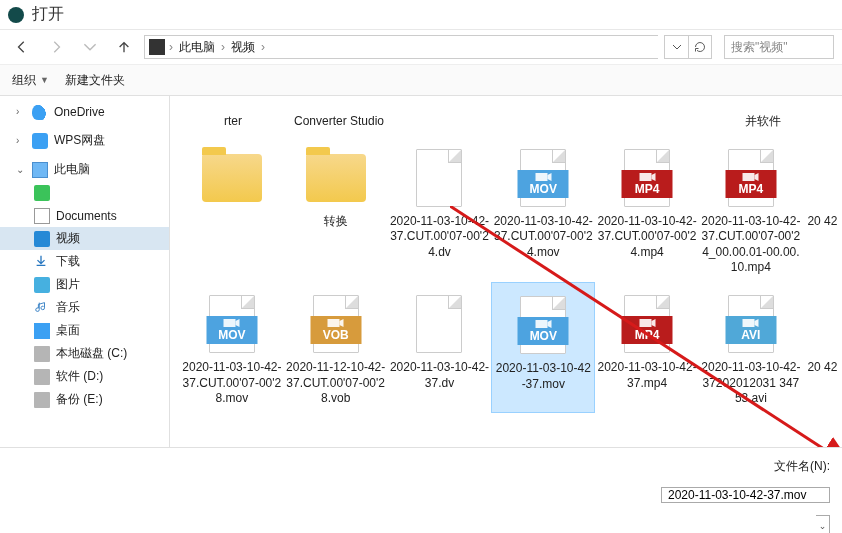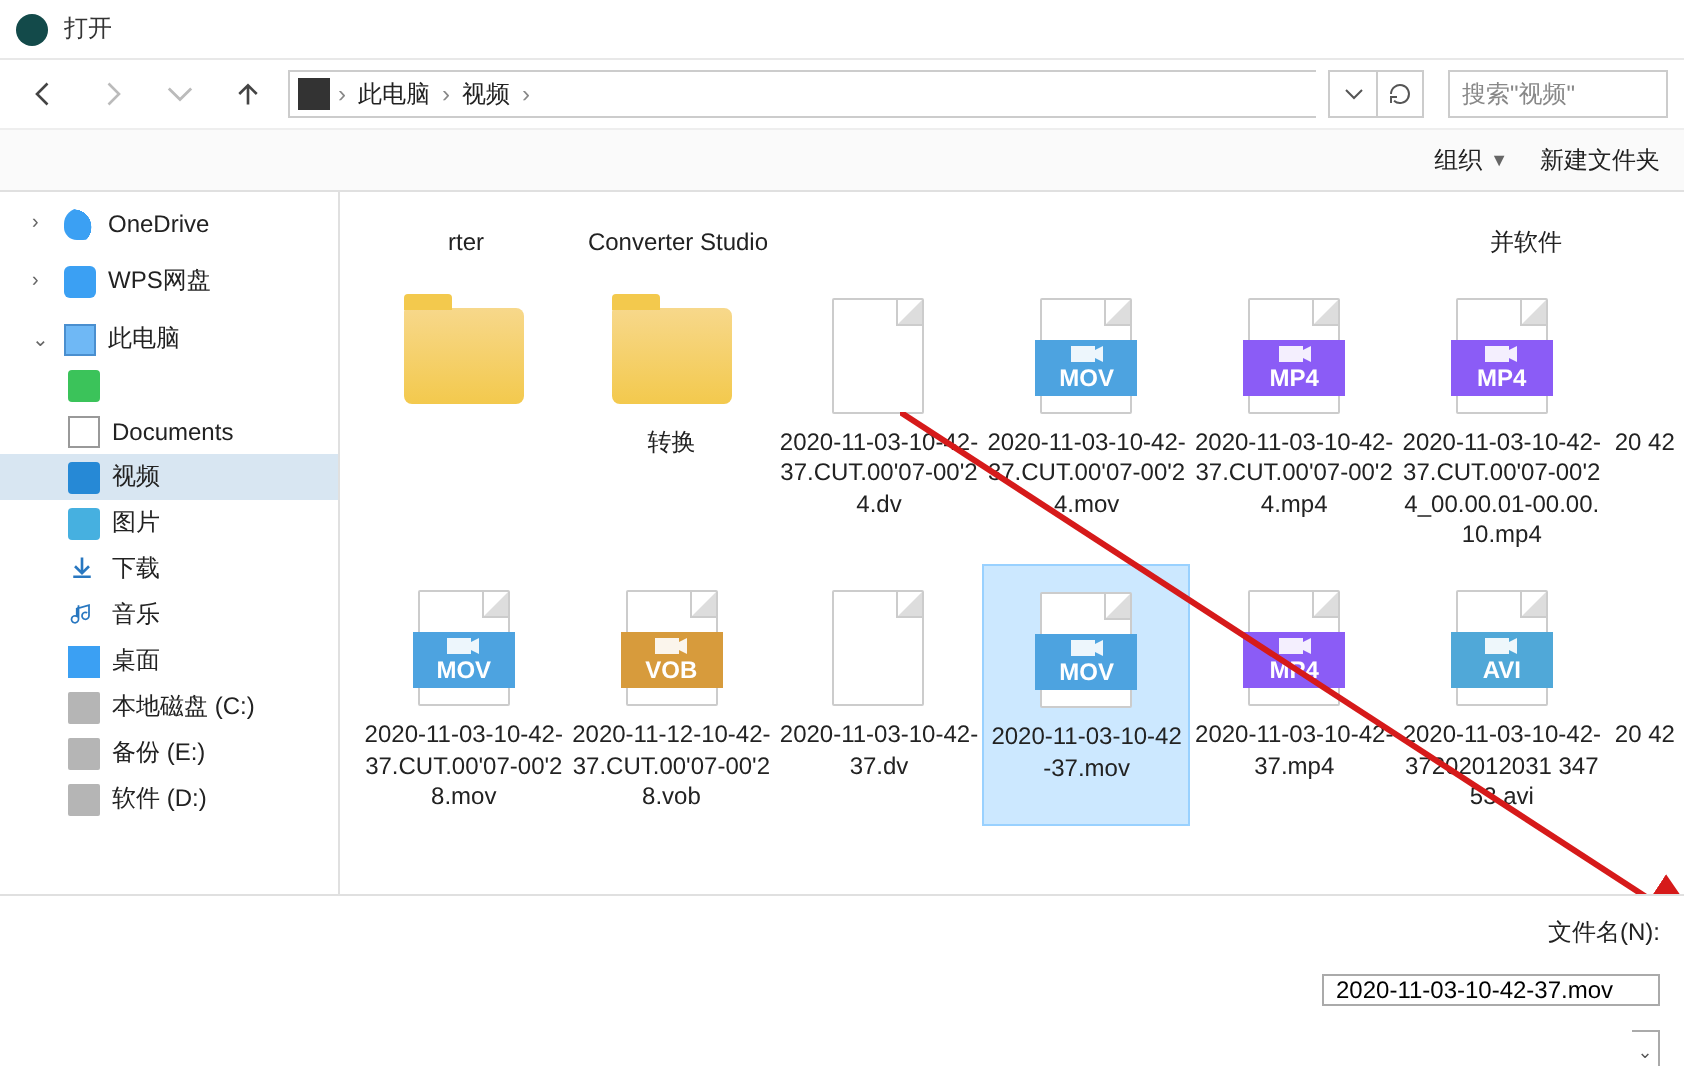--- a/index.html
+++ b/index.html
@@ -1,35 +1,35 @@
 <!DOCTYPE html>
 <html><head>
 <meta charset="utf-8">
 <style>
 * { margin:0; padding:0; box-sizing:border-box; font-family:"Microsoft YaHei","Segoe UI",sans-serif; font-size:12px; }
 body { width:842px; height:533px; overflow:hidden; background:#fff; position:relative; }
 
 .titlebar { height:30px; display:flex; align-items:center; padding:0 8px; border-bottom:1px solid #e8e8e8; }
 .app-ico { width:16px; height:16px; border-radius:50%; background:#134a4a; margin-right:8px; }
-.title-text { font-size:12px; color:#333; }
+.title-text { font-size:16px; color:#333; }
 
 .navbar { height:34px; display:flex; align-items:center; padding:0 8px; gap:6px; }
 .nav-btn { width:28px; height:24px; display:flex; align-items:center; justify-content:center; color:#444; }
 .nav-btn.disabled { color:#bbb; }
 .nav-btn svg { width:14px; height:14px; }
 .addr { flex:1; height:24px; border:1px solid #ccc; border-right:none; display:flex; align-items:center; padding:0 4px; gap:4px; }
 .addr-ico { width:16px; height:16px; background:#333; display:inline-block; }
 .crumb { color:#222; padding:0 2px; }
 .crumb-sep { color:#888; }
 .addr-end { display:flex; align-items:center; }
 .addr-drop, .addr-ref { width:24px; height:24px; border:1px solid #ccc; display:flex; align-items:center; justify-content:center; color:#555; }
 .addr-drop { border-right:none; }
 .search { width:110px; height:24px; border:1px solid #ccc; margin-left:6px; padding:0 6px; color:#888; display:flex; align-items:center; }
 
-.toolbar { height:32px; display:flex; align-items:center; padding:0 12px; gap:16px; background:#fafafa; border-top:1px solid #eee; border-bottom:1px solid #e0e0e0;justify-content:flex-end; }
+.toolbar { height:32px; display:flex; align-items:center; padding:0 12px; gap:16px; background:#fafafa; border-top:1px solid #eee; border-bottom:1px solid #e0e0e0; }
 .tb-item { display:flex; align-items:center; gap:2px; color:#222; }
 .tb-caret { font-size:9px; color:#666; margin-left:2px; }
 
 .main { display:flex; height:351px; }
 .sidebar { width:170px; border-right:1px solid #e0e0e0; overflow:hidden; padding-top:4px; }
 .tree-item { height:23px; display:flex; align-items:center; padding-left:16px; gap:6px; color:#222; cursor:default; }
 .tree-item.indent { padding-left:34px; }
 .tree-item.selected { background:#d8e6f2; }
 .tree-caret { width:10px; color:#666; font-size:10px; }
 .ti-ico { width:16px; height:16px; display:inline-block; }
@@ -54,21 +54,21 @@
 .cap { text-align:center; line-height:1.3; color:#222; max-width:100px; word-break:break-all; }
 
 .folder-ico { width:60px; height:48px; background:linear-gradient(#f7d88b,#f3c94d); border-radius:2px 4px 4px 4px; position:relative; }
 .folder-ico:before { content:""; position:absolute; top:-7px; left:0; width:24px; height:8px; background:#f3c94d; border-radius:2px 2px 0 0; }
 
 .file-ico { width:46px; height:58px; background:#fff; border:1px solid #ccc; border-radius:1px; position:relative; }
 .file-ico:before { content:""; position:absolute; top:0; right:0; width:12px; height:12px; background:linear-gradient(135deg,#fff 48%,#ddd 52%); border-left:1px solid #ccc; border-bottom:1px solid #ccc; }
 .badge { position:absolute; bottom:8px; left:50%; transform:translateX(-50%); width:51px; padding:12px 0 2px 0; text-align:center; color:#fff; font-size:10px; font-weight:bold; }
 .badge .cam { position:absolute; top:2px; left:50%; transform:translateX(-50%); width:20px; height:10px; }
 .b-mov { background:#4da3e0; }
-.b-mp4 { background:#8b5cf6; }
+.b-mp4 { background:#b91c1c; }
 .b-vob { background:#d79b3c; }
 .b-avi { background:#50a8d8; }
 
 .footer { height:86px; border-top:1px solid #e0e0e0; padding:10px 12px 0 12px; }
 .frow { display:flex; align-items:flex-end; gap:12px; margin-bottom:10px;flex-direction:column; }
 .flabel { width:100px; text-align:right; color:#222; }
 .finput { flex:1; height:22px; border:1px solid #aaa; padding:0 6px; display:flex; align-items:center; }
 .finput input { border:none; outline:none; width:100%; font-size:12px; }
 .fdrop { width:14px; height:22px; border:1px solid #aaa; border-left:none; display:flex; align-items:center; justify-content:center; font-size:9px; color:#555; }
 .filter { width:110px; height:22px; border:1px solid #aaa; padding:12px 6px; display:flex; align-items:center; color:#222; margin-left:4px; overflow:hidden; white-space:nowrap; }
@@ -166,50 +166,50 @@
       </div>
     <div class="tree-item indent">
         <span class="ti-ico ico-doc"></span>
         <span>Documents</span>
       </div>
     <div class="tree-item indent selected">
         <span class="ti-ico ico-video"></span>
         <span>视频</span>
       </div>
     <div class="tree-item indent">
-        <span class="ti-ico ico-img"></span>
-        <span>图片</span>
-      </div>
-    <div class="tree-item indent">
         <span class="ti-ico ico-down"><svg width="14" height="14" viewBox="0 0 16 16">
             <path d="M8 2v8M4 7l4 4 4-4M3 13h10" stroke="#2877c0" fill="none" stroke-width="1.5"></path>
           </svg></span>
         <span>下载</span>
       </div>
     <div class="tree-item indent">
+        <span class="ti-ico ico-img"></span>
+        <span>图片</span>
+      </div>
+    <div class="tree-item indent">
         <span class="ti-ico ico-music"><svg width="14" height="14" viewBox="0 0 16 16">
             <path d="M6 3v8a2 2 0 1 1-1-1.7V5l7-2v6a2 2 0 1 1-1-1.7" stroke="#2877c0" fill="none"></path>
           </svg></span>
         <span>音乐</span>
       </div>
     <div class="tree-item indent">
         <span class="ti-ico ico-desk"></span>
         <span>桌面</span>
       </div>
     <div class="tree-item indent">
         <span class="ti-ico ico-disk"></span>
         <span>本地磁盘 (C:)</span>
       </div>
     <div class="tree-item indent">
         <span class="ti-ico ico-disk"></span>
+        <span>软件 (D:)</span>
+      </div>
+    <div class="tree-item indent">
+        <span class="ti-ico ico-disk"></span>
         <span>备份 (E:)</span>
-      </div>
-    <div class="tree-item indent">
-        <span class="ti-ico ico-disk"></span>
-        <span>软件 (D:)</span>
       </div>
   </div>
 
   <div class="content">
 
     <div class="row" style="margin-top:-60px">
       <div class="cell">
           <div class="thumb"></div>
           <div class="cap">rter</div>
         </div>

